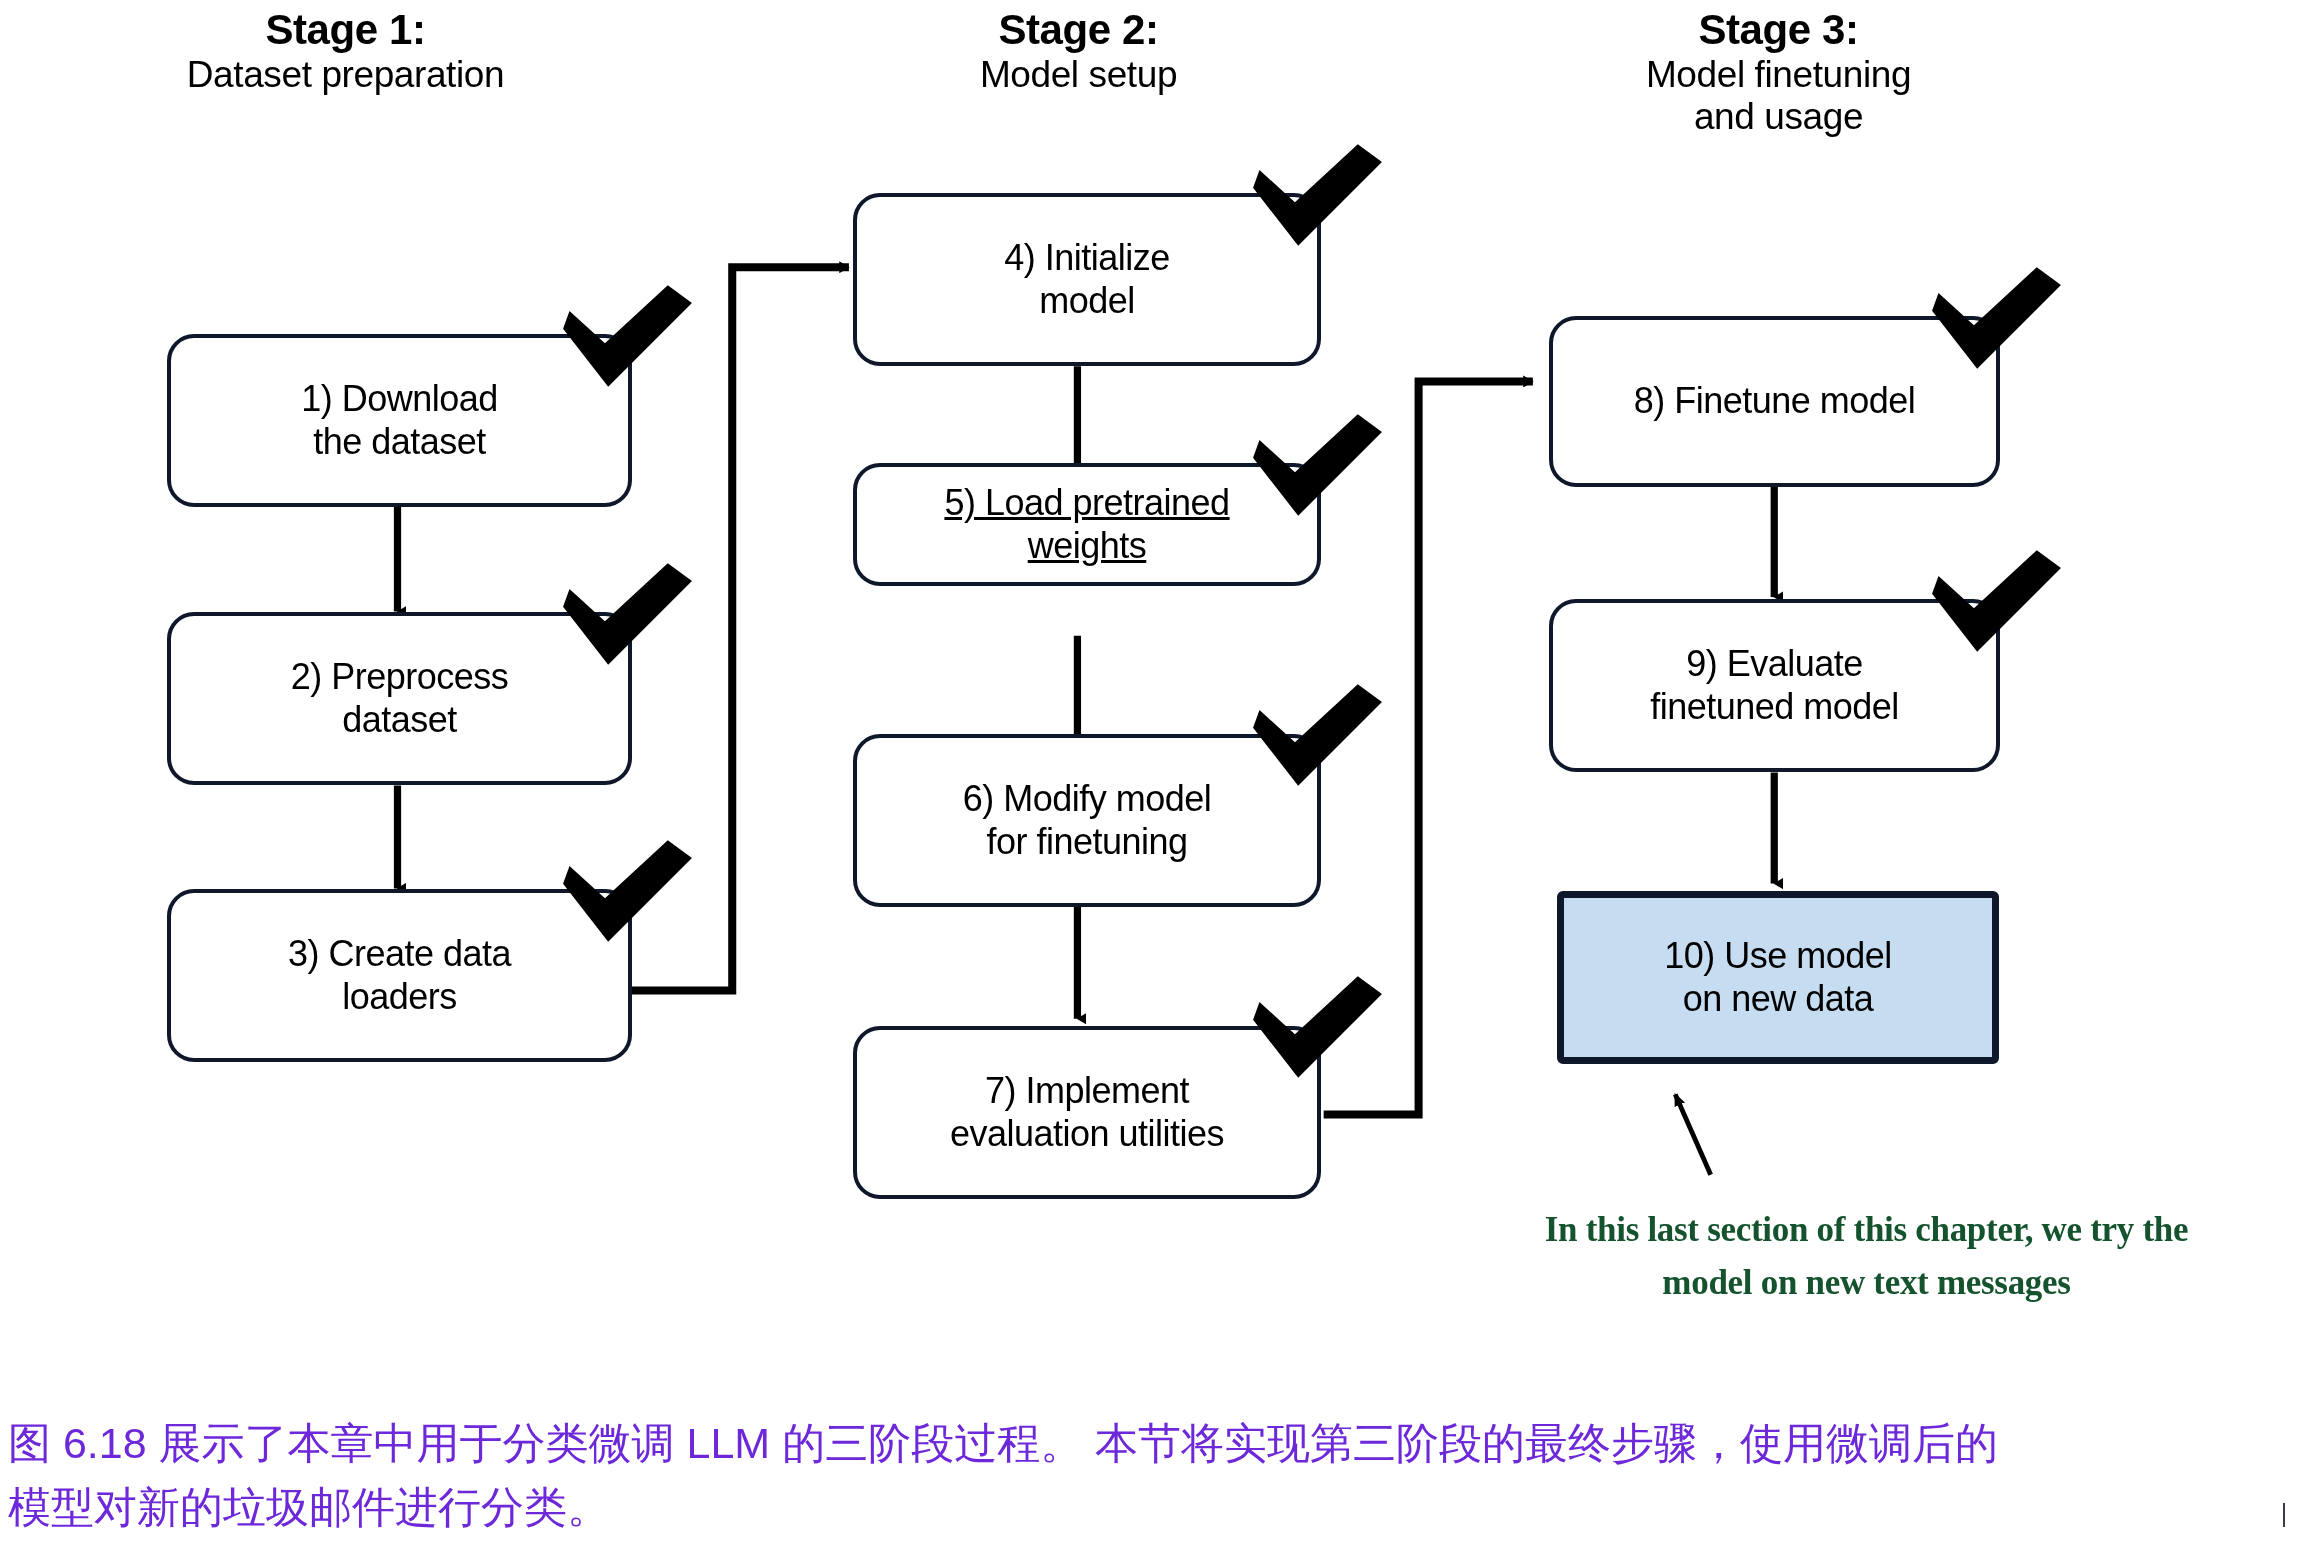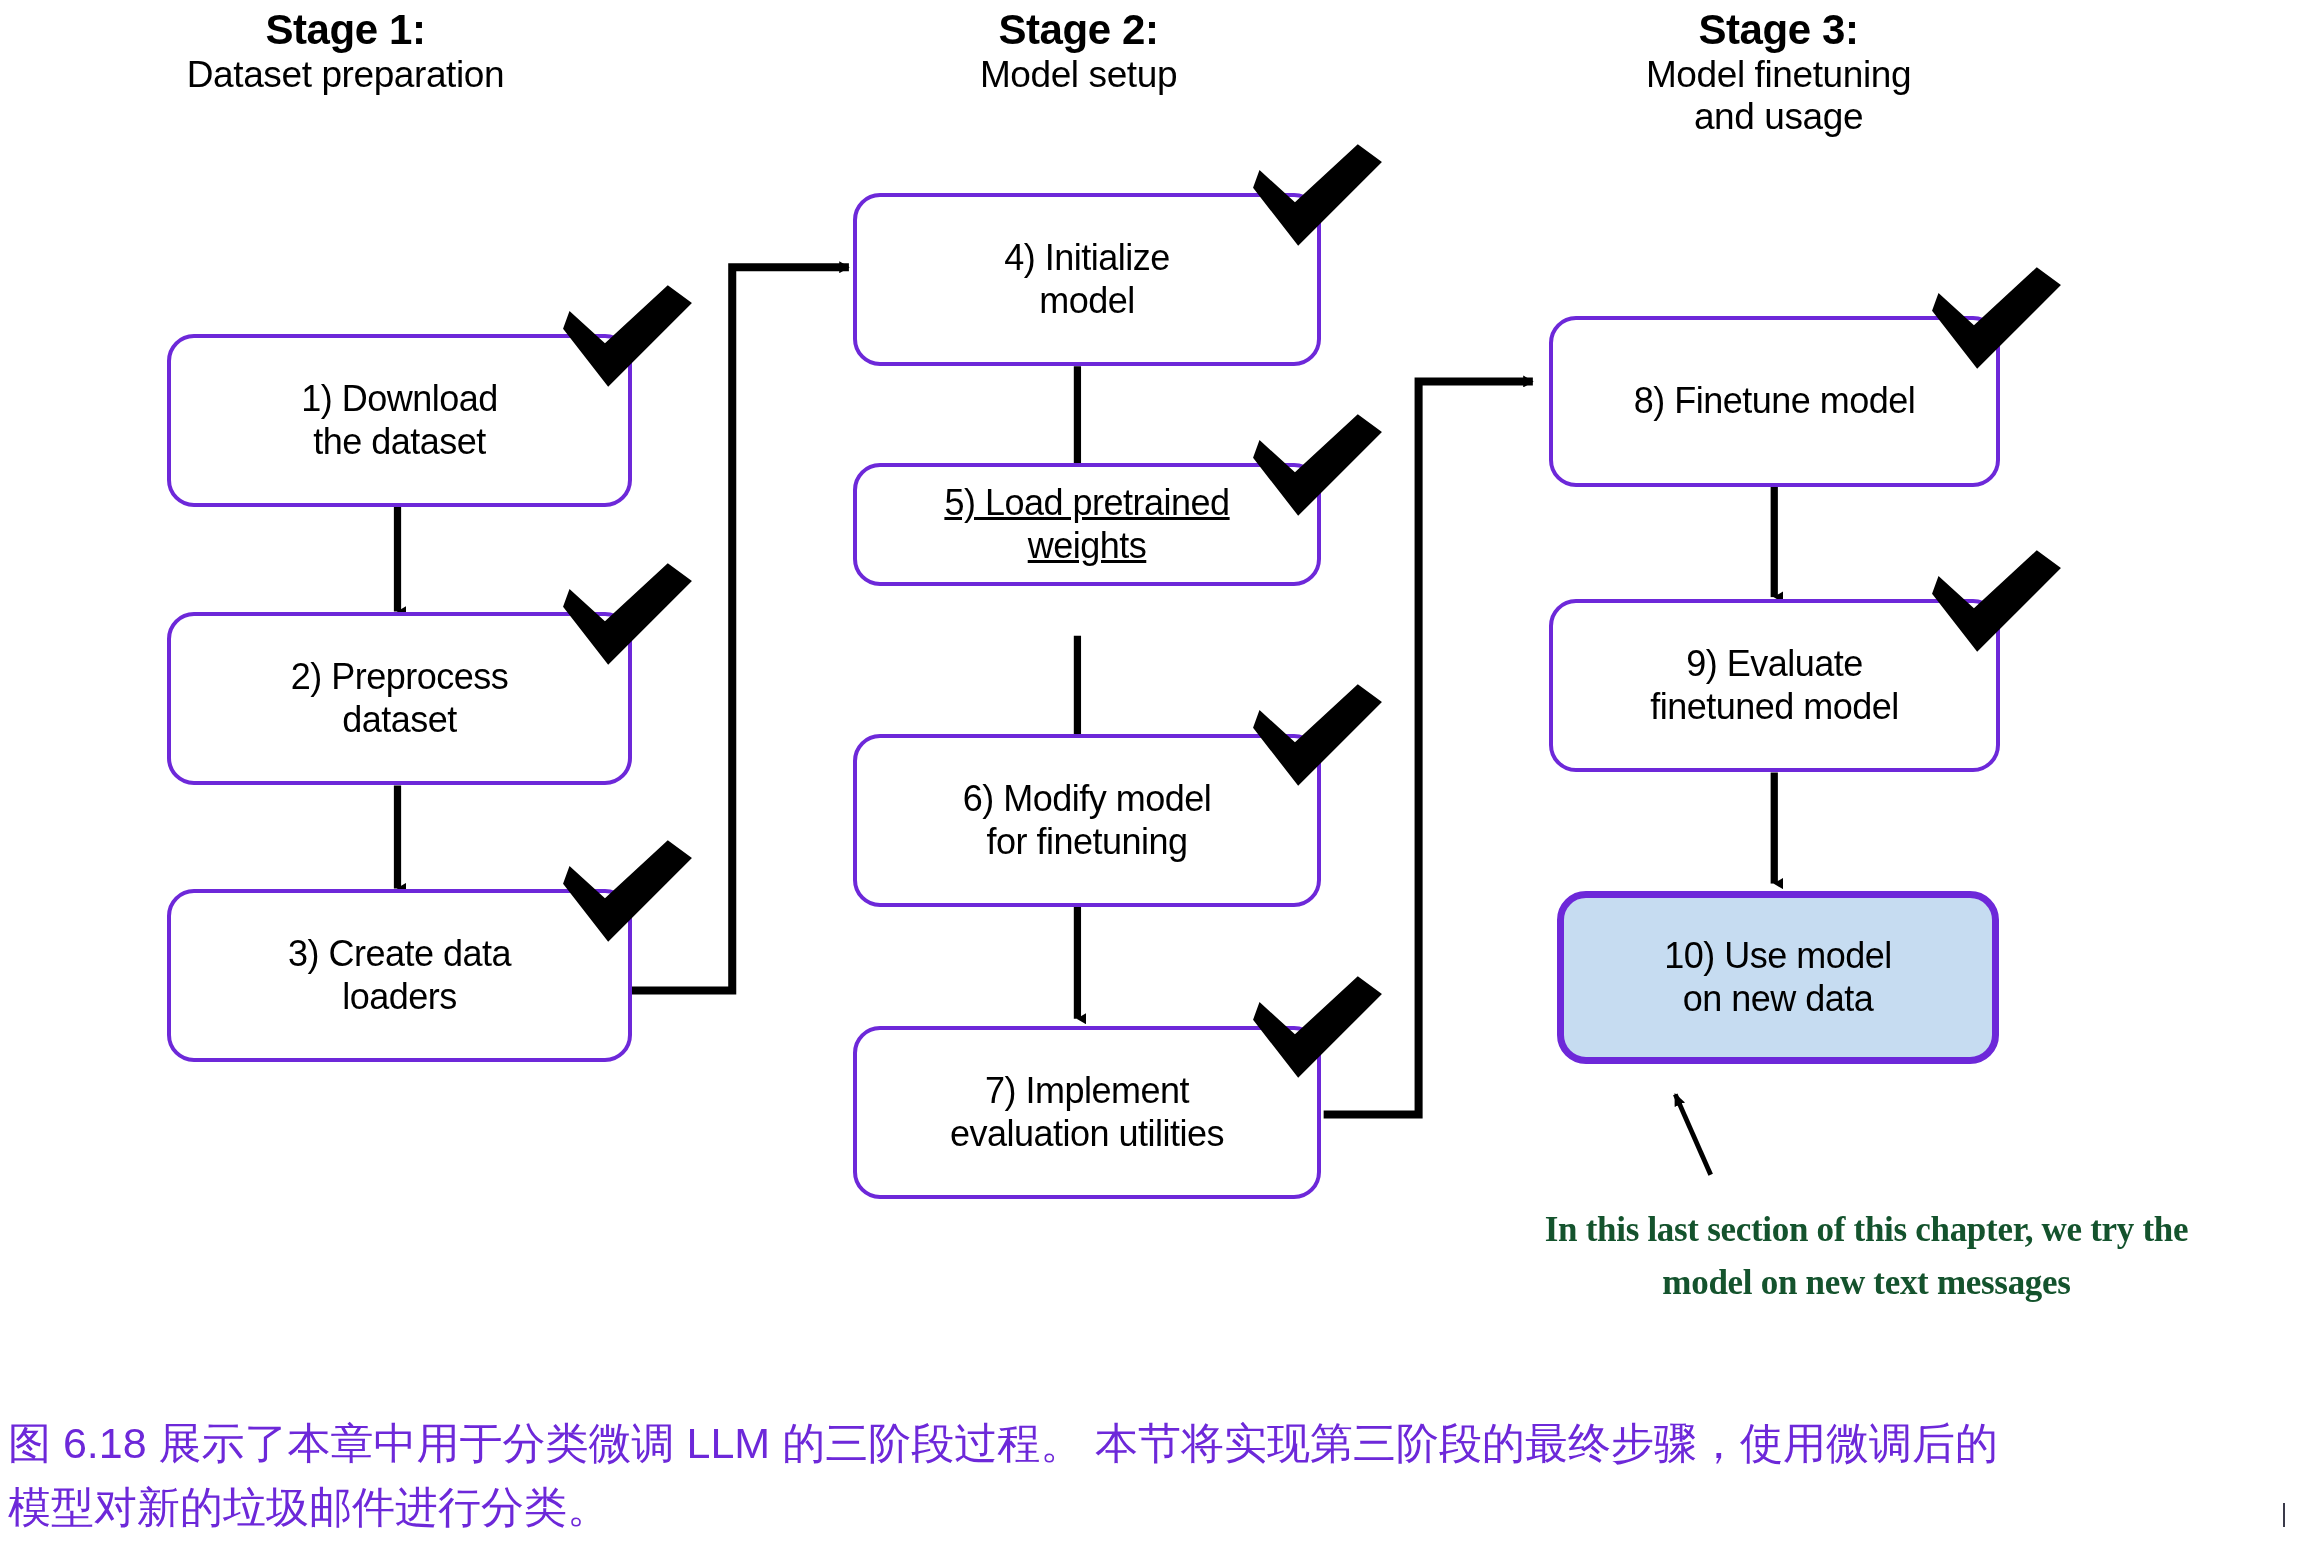--- a/index.html
+++ b/index.html
@@ -39,32 +39,32 @@
     letter-spacing: -0.4px;
   }
 
   .node {
     position: absolute;
     display: flex;
     align-items: center;
     justify-content: center;
     text-align: center;
     background: #ffffff;
-    border: 4px solid #6d28d9;
+    border: 4px solid #0f172a;
     border-radius: 27px;
     color: #000;
     font-size: 36px;
     line-height: 1.17;
     letter-spacing: -0.5px;
     padding: 0 6.4px;
     z-index: 3;
   }
   .node.highlight {
     border-width: 7.2px;
-    border-radius: 29px;
+    border-radius: 6px;
   }
   .node .nlabel { display: block; width: 100%; }
 
   .checkmark { position: absolute; z-index: 6; pointer-events: none; }
 
   .caption {
     position: absolute;
     left: 8px;
     top: 1412px;
     width: 2303px;

